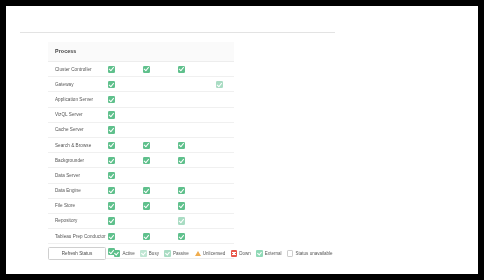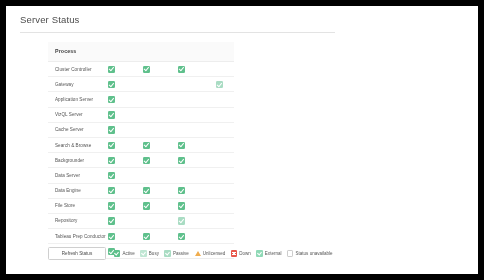--- a/index.html
+++ b/index.html
@@ -238,21 +238,20 @@
     border-right: 3.3px solid transparent;
     border-bottom: 5.8px solid #f0ad4e;
   }
 </style>
 </head>
 <body>
 
 <div id="page">
 
   <div id="header-area">
-    <div id="page-title">Server Status</div>
     <div id="title-rule"></div>
   </div>
 
   <div id="status-table">
     <div class="table-head">
       <div class="col-process">Process</div>
     </div>
     <div id="table-body">
         <div class="table-row">
           <div class="proc-name">Cluster Controller</div>

